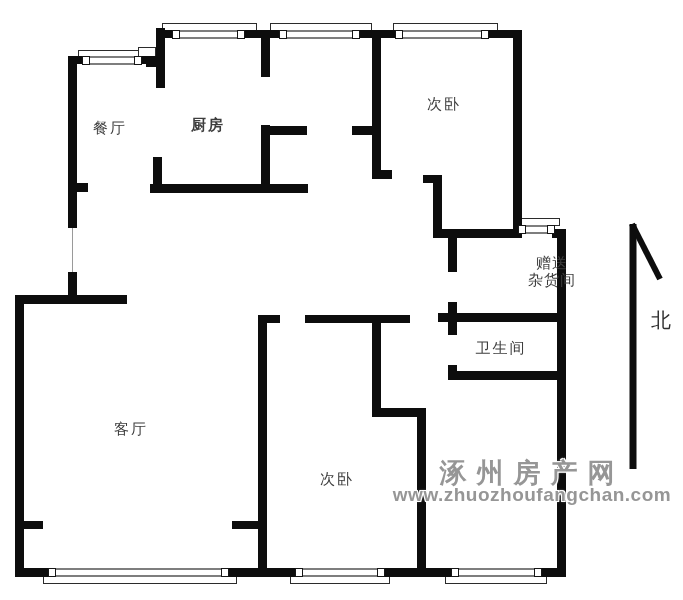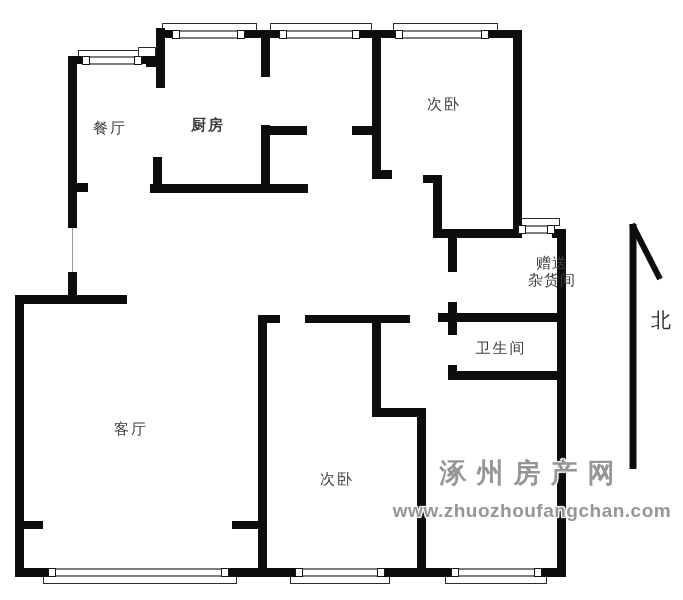--- a/index.html
+++ b/index.html
@@ -112,15 +112,15 @@
   <div class="lbl" style="left:131px;top:429px;">客厅</div>
   <div class="lbl" style="left:337px;top:479px;">次卧</div>
 
   <svg class="north" width="83" height="270" viewBox="0 0 83 270">
     <line x1="33" y1="11" x2="33" y2="256" stroke="#0d0d0d" stroke-width="7"></line>
     <line x1="32" y1="11" x2="60" y2="66" stroke="#0d0d0d" stroke-width="6"></line>
   </svg>
   <div class="north-label" style="left:661px;top:320px;">北</div>
 
   <div class="wm line1" style="left:532px;top:473px;text-align:right;">涿州房产网</div>
-  <div class="wm line2" style="left:532px;top:495px;margin-top:16px;">www.zhuozhoufangchan.com</div>
+  <div class="wm line2" style="left:532px;top:495px;">www.zhuozhoufangchan.com</div>
 
 </div>
 
 </body></html>

